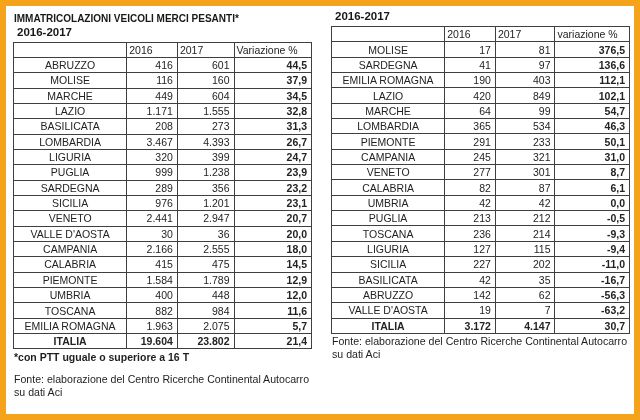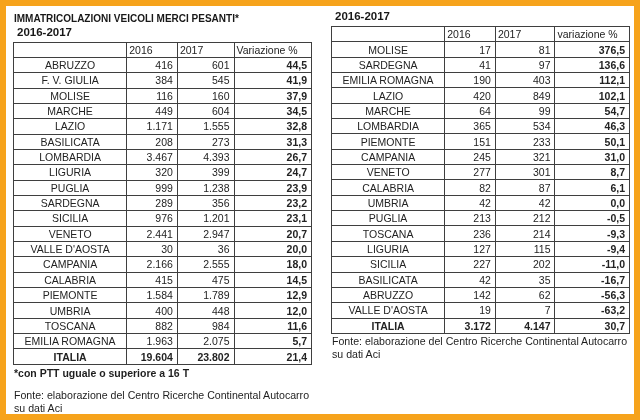--- a/index.html
+++ b/index.html
@@ -84,26 +84,20 @@
         </tr>
       </thead>
       <tbody>
           <tr>
             <td class="region">ABRUZZO</td>
             <td class="num">416</td>
             <td class="num">601</td>
             <td class="num var">44,5</td>
           </tr>
           <tr>
-            <td class="region">F. V. GIULIA</td>
-            <td class="num">384</td>
-            <td class="num">545</td>
-            <td class="num var">41,9</td>
-          </tr>
-          <tr>
             <td class="region">MOLISE</td>
             <td class="num">116</td>
             <td class="num">160</td>
             <td class="num var">37,9</td>
           </tr>
           <tr>
             <td class="region">MARCHE</td>
             <td class="num">449</td>
             <td class="num">604</td>
             <td class="num var">34,5</td>
@@ -261,21 +255,21 @@
             <td class="num var">54,7</td>
           </tr>
           <tr>
             <td class="region">LOMBARDIA</td>
             <td class="num">365</td>
             <td class="num">534</td>
             <td class="num var">46,3</td>
           </tr>
           <tr>
             <td class="region">PIEMONTE</td>
-            <td class="num">151</td>
+            <td class="num">291</td>
             <td class="num">233</td>
             <td class="num var">50,1</td>
           </tr>
           <tr>
             <td class="region">CAMPANIA</td>
             <td class="num">245</td>
             <td class="num">321</td>
             <td class="num var">31,0</td>
           </tr>
           <tr>

